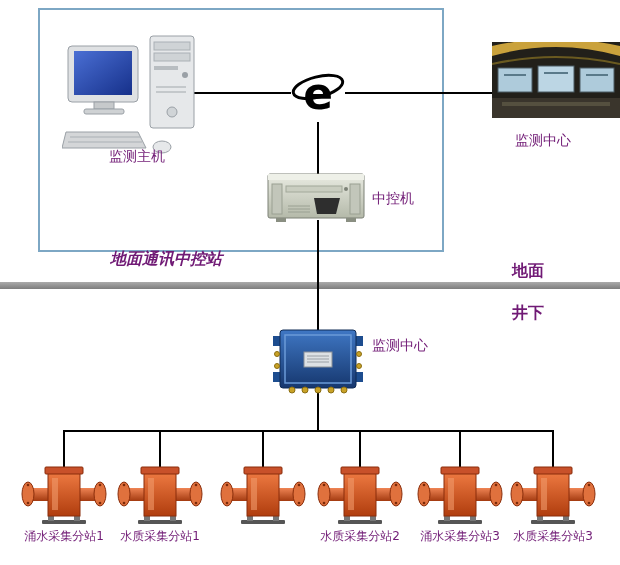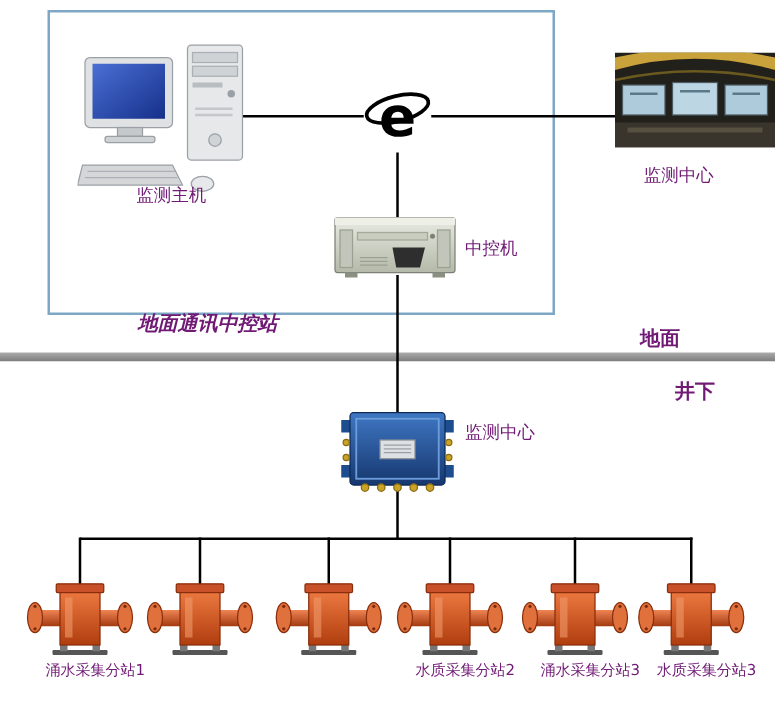--- a/index.html
+++ b/index.html
@@ -7,21 +7,21 @@
   #stage{position:relative;width:620px;height:565px;background:#fff;overflow:hidden;}
   .abs{position:absolute;}
   .label{color:#701a75;white-space:nowrap;}
   .center{text-align:center;}
   .wire{background:#000;}
   #ground-box{left:38px;top:8px;width:402px;height:240px;border:2px solid #7da7c4;}
   #divider{left:0;top:282px;width:620px;height:7px;background:linear-gradient(#ababab,#7d7d7d);}
   .lbl-bold{font-weight:bold;font-size:16px;}
   .lbl-med{font-size:14px;}
   .lbl-small{font-size:12px;}
-  .dev-label{width:104px;top:528px;text-align:right;}
+  .dev-label{width:104px;top:528px;text-align:center;}
   .dev{top:464px;width:92px;height:62px;}
   .drop{top:430px;width:2px;height:38px;}
   #elogo{left:291px;top:62px;width:54px;height:60px;background:#fff;}
 </style>
 </head>
 <body>
 
 <div id="stage">
 
   <svg width="0" height="0" class="abs" aria-hidden="true">
@@ -127,21 +127,21 @@
       <circle cx="80" cy="25" r="2" fill="#7c8176"></circle>
       <rect x="10" y="54" width="10" height="4" fill="#8a8f82"></rect>
       <rect x="80" y="54" width="10" height="4" fill="#8a8f82"></rect>
     </svg>
   </div>
   <div class="abs label lbl-med" style="left:372px;top:190px;">中控机</div>
 
   <div class="abs label lbl-bold" style="left:110px;top:249px;font-style:italic;">地面通讯中控站</div>
 
   <div class="abs label lbl-bold" style="left:512px;top:261px;">地面</div>
-  <div class="abs label lbl-bold" style="left:540px;top:303px;text-align:right;">井下</div>
+  <div class="abs label lbl-bold" style="left:512px;top:303px;text-align:right;">井下</div>
 
   <div class="abs" style="left:272px;top:328px;width:92px;height:66px;">
     <svg viewBox="0 0 92 66" width="92" height="66">
       <rect x="1" y="8" width="10" height="10" fill="#1d4d8f"></rect>
       <rect x="81" y="8" width="10" height="10" fill="#1d4d8f"></rect>
       <rect x="1" y="44" width="10" height="10" fill="#1d4d8f"></rect>
       <rect x="81" y="44" width="10" height="10" fill="#1d4d8f"></rect>
       <rect x="8" y="2" width="76" height="58" rx="3" fill="url(#jb)" stroke="#0e2a55"></rect>
       <rect x="13" y="7" width="66" height="48" fill="none" stroke="#6b9bd8" stroke-width="1.5"></rect>
       <rect x="32" y="24" width="28" height="15" fill="#dde1e4" stroke="#8a9097"></rect>
@@ -262,17 +262,18 @@
       <rect x="27" y="3" width="38" height="7" rx="1" fill="#c8512a" stroke="#8a2d0a"></rect>
       <rect x="34" y="14" width="6" height="32" fill="#f09a6a" opacity="0.6"></rect>
       <circle cx="10" cy="21" r="1.3" fill="#7a2a0a"></circle>
         <circle cx="10" cy="39" r="1.3" fill="#7a2a0a"></circle>
       <circle cx="82" cy="21" r="1.3" fill="#7a2a0a"></circle>
         <circle cx="82" cy="39" r="1.3" fill="#7a2a0a"></circle>
     </svg>
   </div>
 
   <div class="abs label lbl-small dev-label" style="left:12px;">涌水采集分站1</div>
+  <div class="abs label lbl-small dev-label" style="left:108px;">水质采集分站1</div>
   <div class="abs label lbl-small dev-label" style="left:308px;">水质采集分站2</div>
   <div class="abs label lbl-small dev-label" style="left:408px;">涌水采集分站3</div>
   <div class="abs label lbl-small dev-label" style="left:501px;">水质采集分站3</div>
 
 </div>
 
 </body></html>

